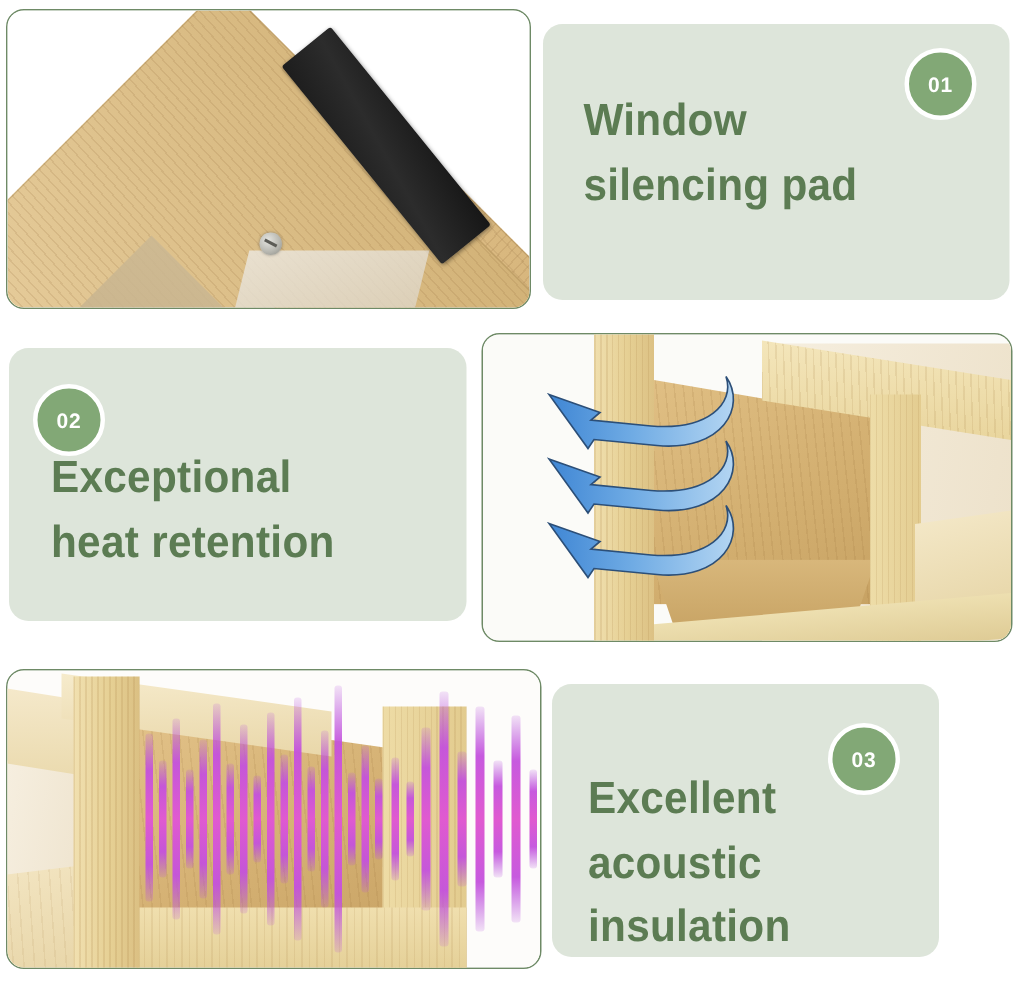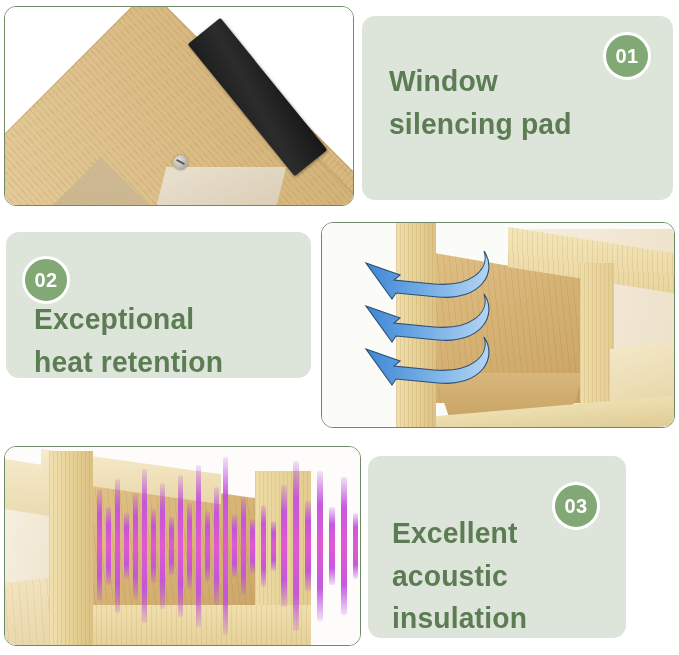--- a/index.html
+++ b/index.html
@@ -34,21 +34,21 @@
     background: #dde5da;
     border-radius: 13px;
     box-sizing: border-box;
     overflow: hidden;
   }
 
   
   #row1-photo { left: 4px;   top: 6px;   width: 350px; height: 200px; }
   #row1-text  { left: 362px; top: 16px;  width: 311px; height: 184px; }
 
-  #row2-text  { left: 6px;   top: 232px; width: 305px; height: 146px; }
+  #row2-text  { left: 6px;   top: 232px; width: 305px; height: 182px; }
   #row2-photo { left: 321px; top: 222px; width: 354px; height: 206px; }
 
   #row3-photo { left: 4px;   top: 446px; width: 357px; height: 200px; }
   #row3-text  { left: 368px; top: 456px; width: 258px; height: 182px; }
 
   
   .headline {
     position: absolute;
     color: #5c7c53;
     font-weight: bold;
@@ -67,21 +67,21 @@
   
   .badge {
     position: absolute;
     width: 48px;
     height: 48px;
     border-radius: 50%;
     background: #82a876;
     border: 3px solid #ffffff;
     box-sizing: border-box;
     color: #ffffff;
-    font-size: 20px;
+    font-size: 14px;
     font-weight: bold;
     display: flex;
     align-items: center;
     justify-content: center;
     letter-spacing: 0.5px;
     font-family: "Liberation Sans", sans-serif;
   }
   #row1-text .badge { right: 22px; top: 16px; }
   #row2-text .badge { left: 16px;  top: 24px; }
   #row3-text .badge { right: 26px; top: 26px; }

